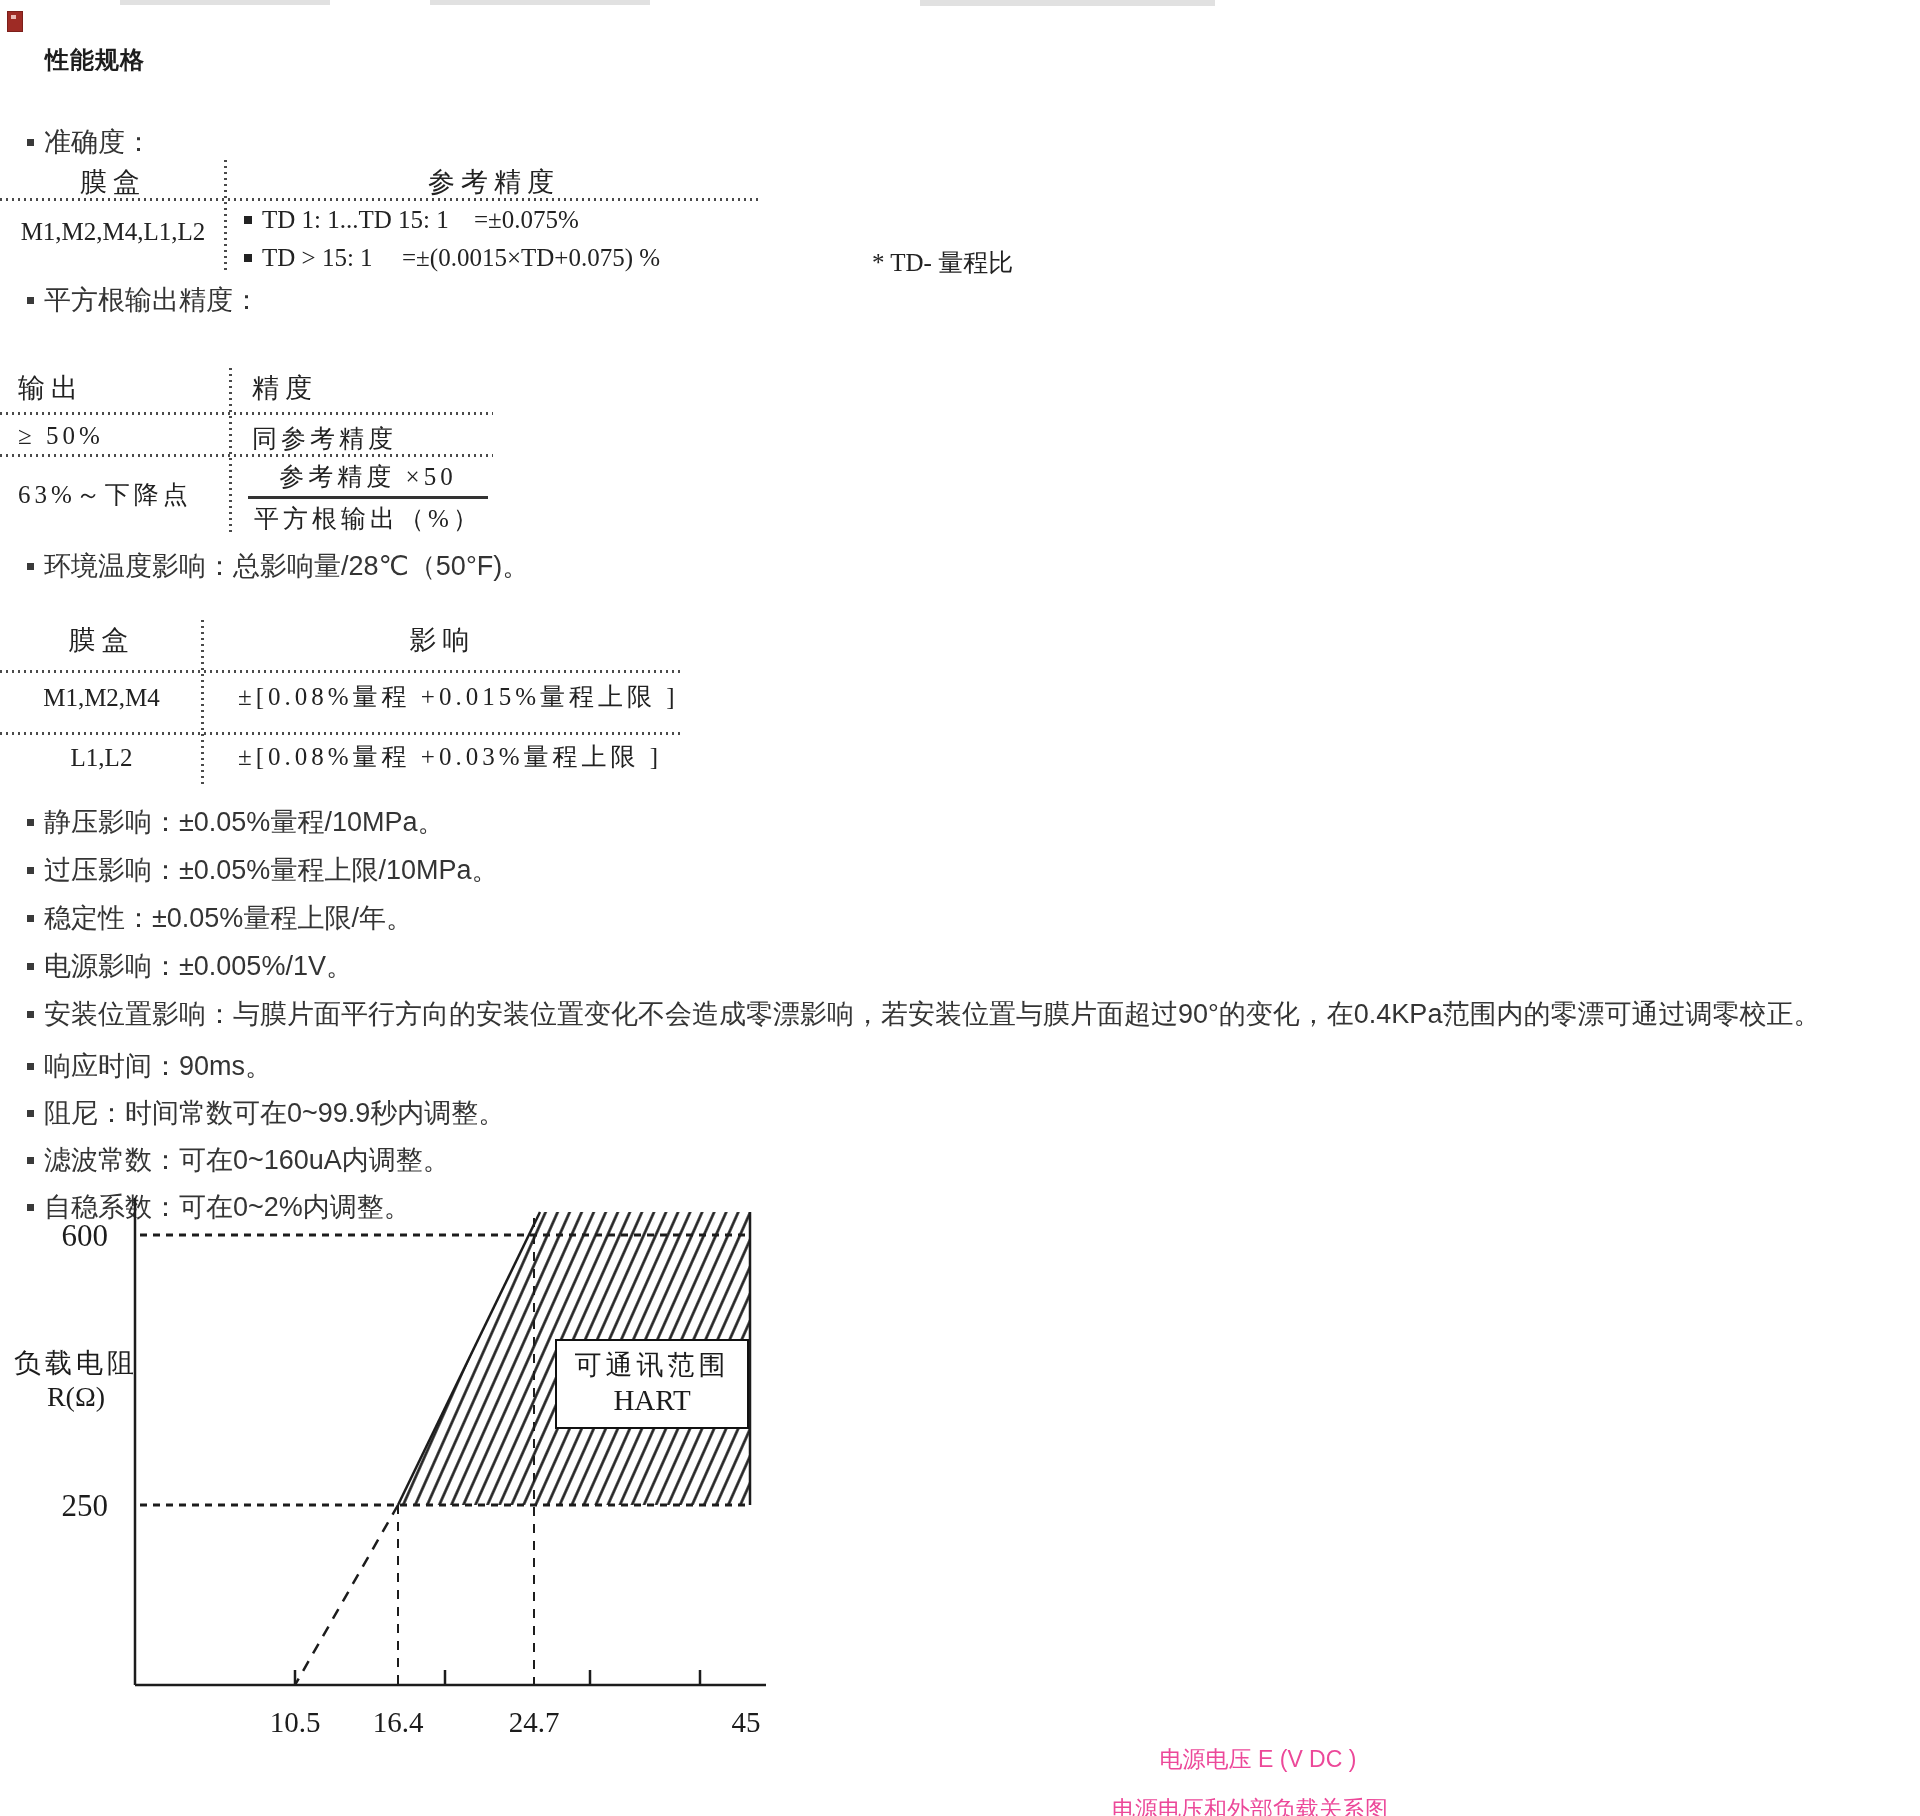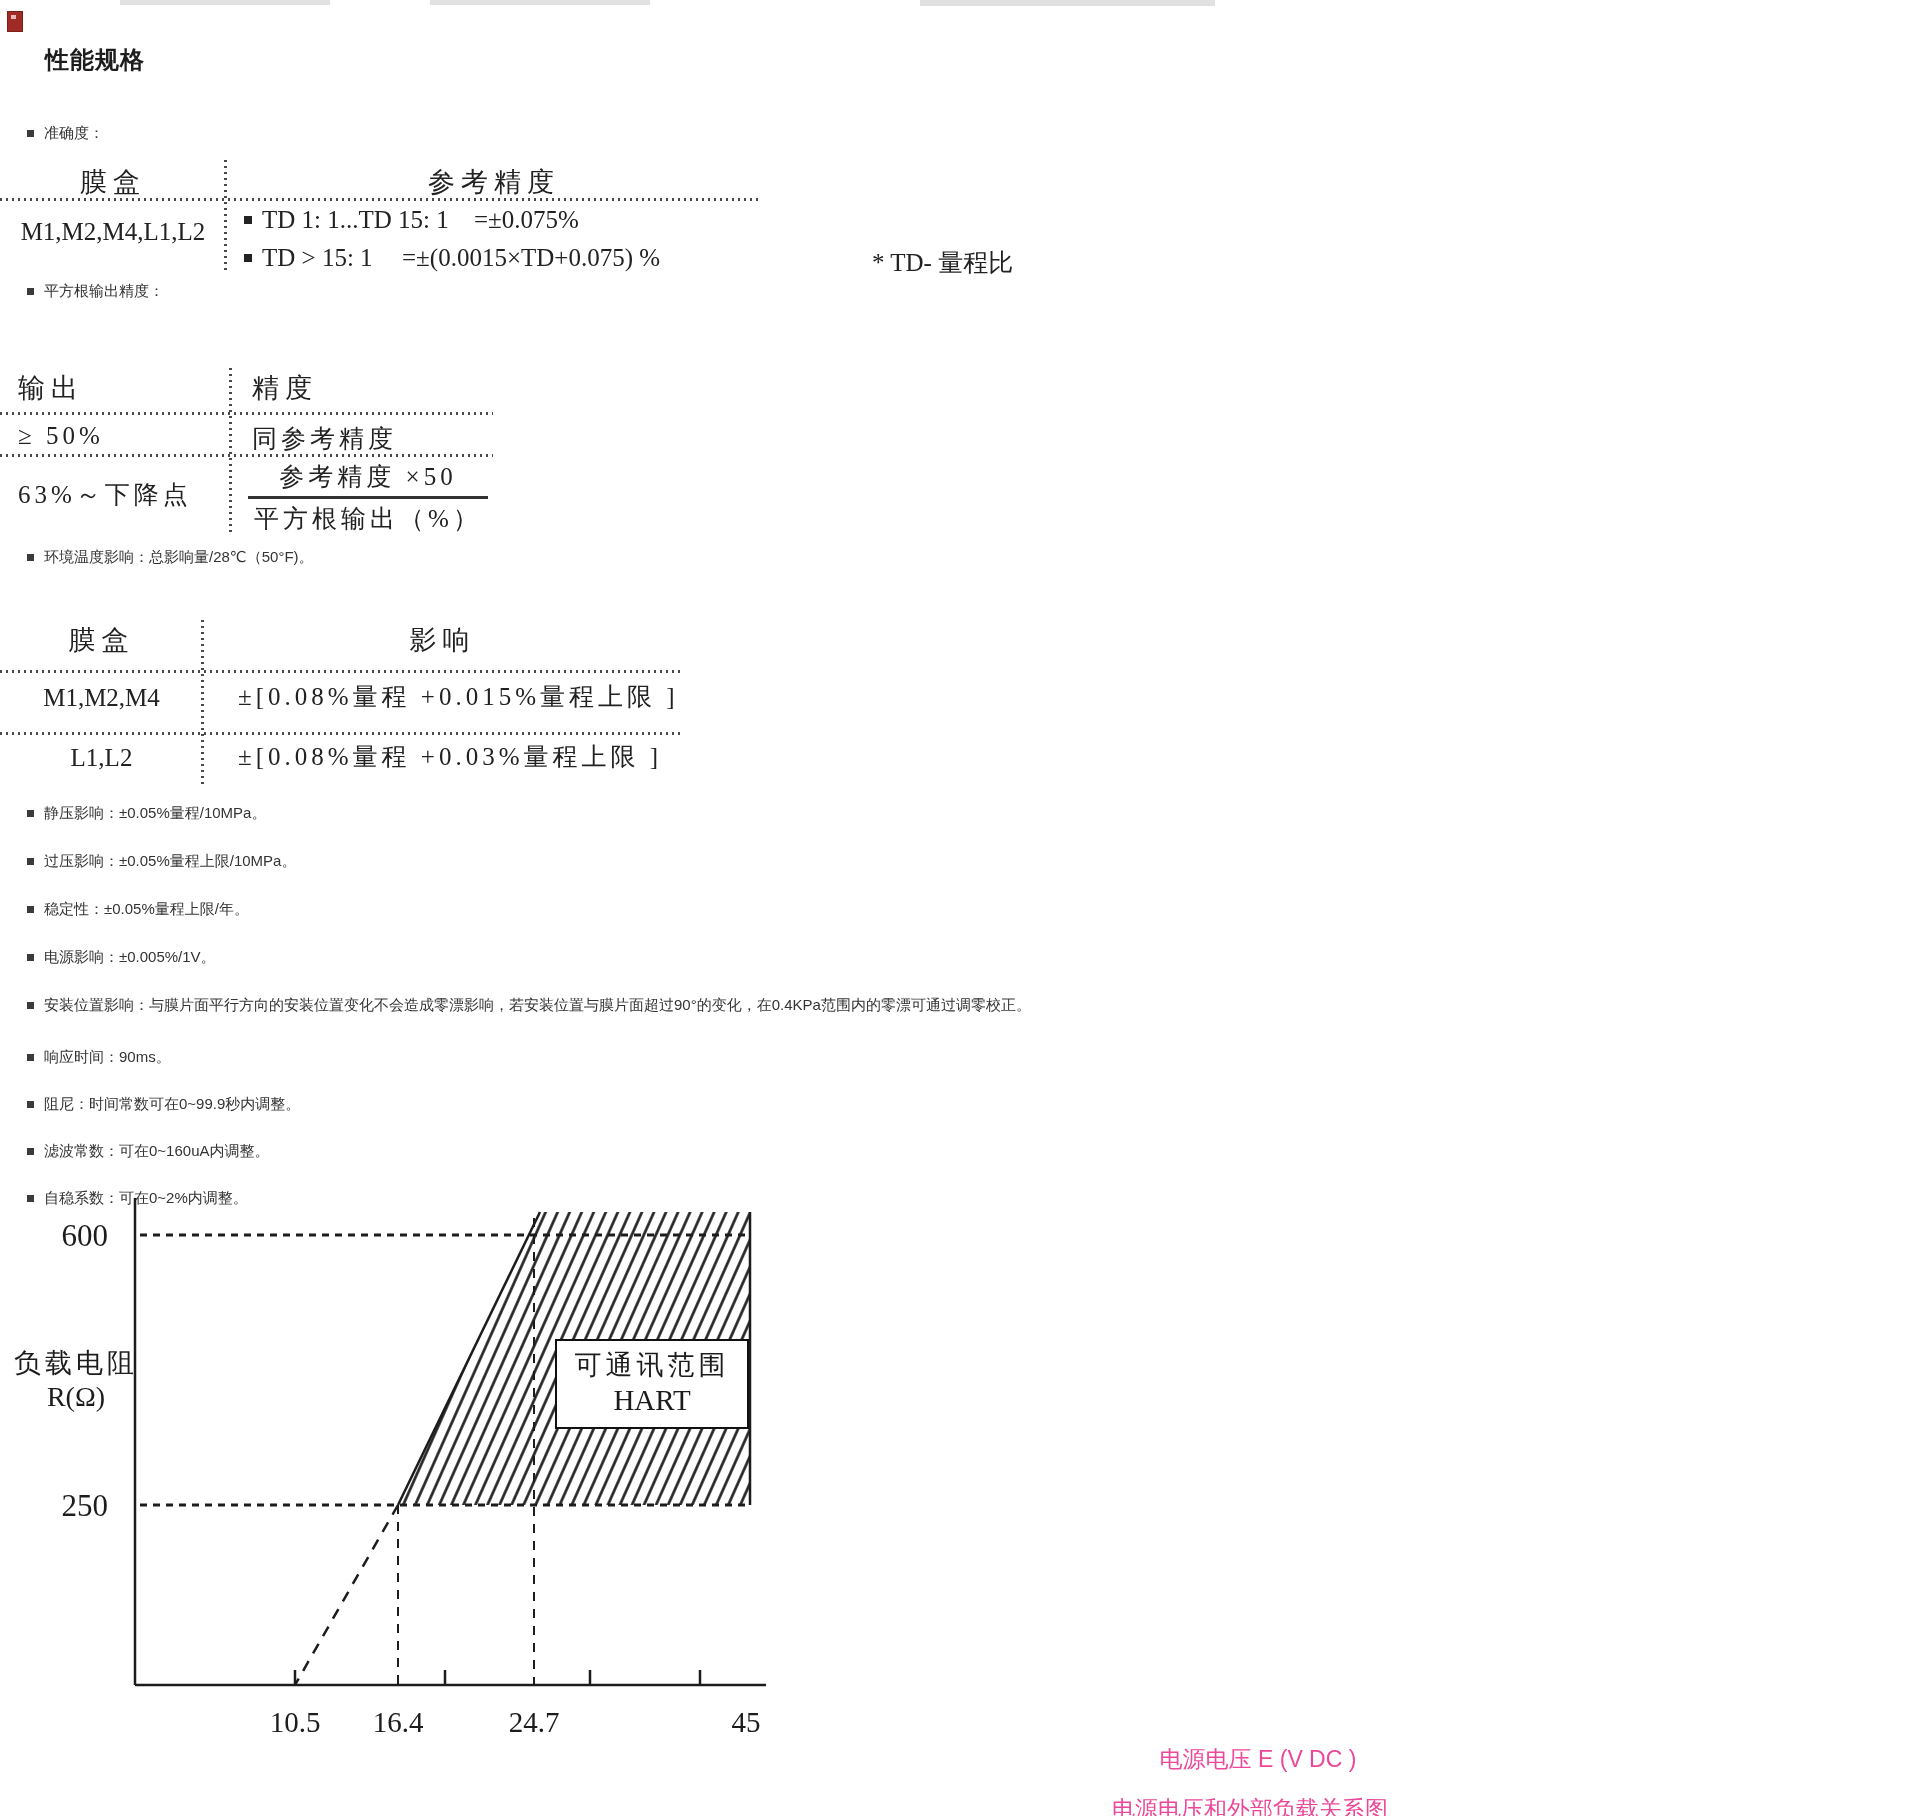--- a/index.html
+++ b/index.html
@@ -7,21 +7,21 @@
     position:relative;width:1920px;height:1816px;background:#ffffff;overflow:hidden;
     font-family:"Liberation Sans","DejaVu Sans",sans-serif;color:#2e2e2e;
   }
   
   .top-artifact{position:absolute;top:0;height:5px;background:#c9c9c9;opacity:.55;}
   
   .broken-img{position:absolute;left:7px;top:11px;width:14px;height:19px;background:#9e2b25;border:1px solid #7c1f1a;}
   .broken-img::after{content:"";position:absolute;left:3px;top:3px;width:5px;height:4px;background:#e8b9b4;}
   .page-title{position:absolute;left:5px;top:44px;font-size:24px;font-weight:bold;color:#1d1d1d;letter-spacing:1px;margin-left:40px;}
   
-  .bullet{position:absolute;left:27px;display:flex;align-items:center;font-size:15px;color:#343434;white-space:nowrap;}
+  .bullet{position:absolute;left:27px;display:flex;align-items:center;font-size:27px;color:#343434;white-space:nowrap;}
   .bullet .sq{width:7px;height:7px;background:#3a3a3a;margin-right:10px;flex:0 0 auto;}
   
   .hdots{position:absolute;height:3px;background-image:repeating-linear-gradient(90deg,#4a4a4a 0 2px,transparent 2px 6px);}
   .vdots{position:absolute;width:3px;background-image:repeating-linear-gradient(180deg,#4a4a4a 0 2px,transparent 2px 6px);}
   
   .serif{font-family:"Liberation Serif","DejaVu Serif",serif;color:#222;}
   .th{font-size:27px;letter-spacing:6px;}
   .cell{font-size:25px;}
   .spaced{letter-spacing:4px;}
   .tbl{position:absolute;}

